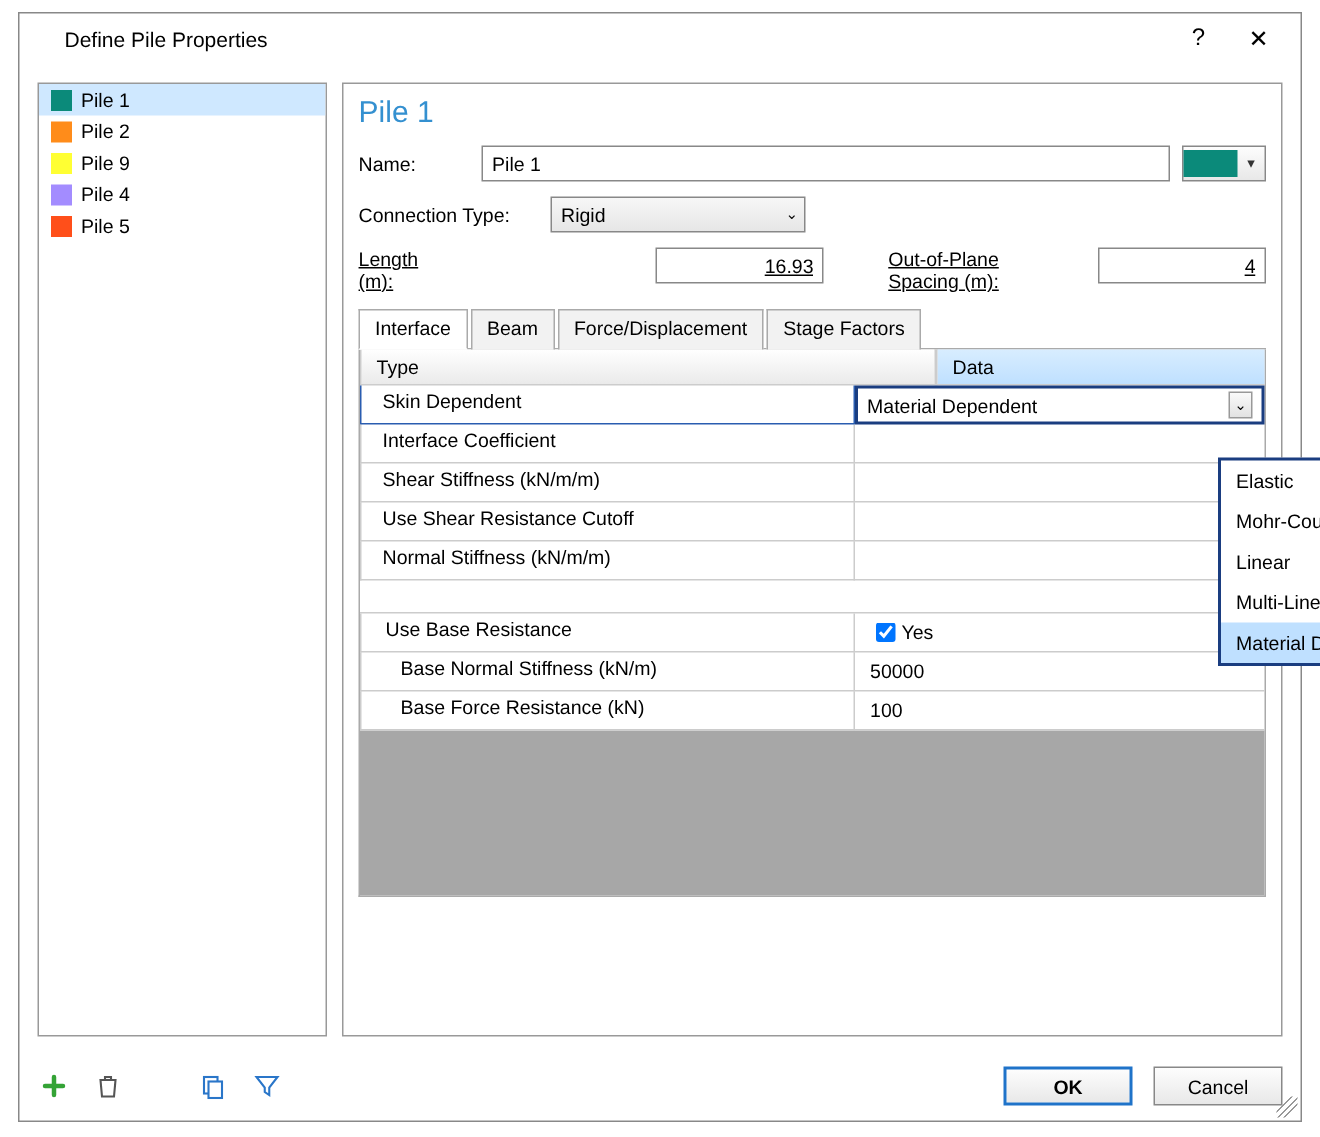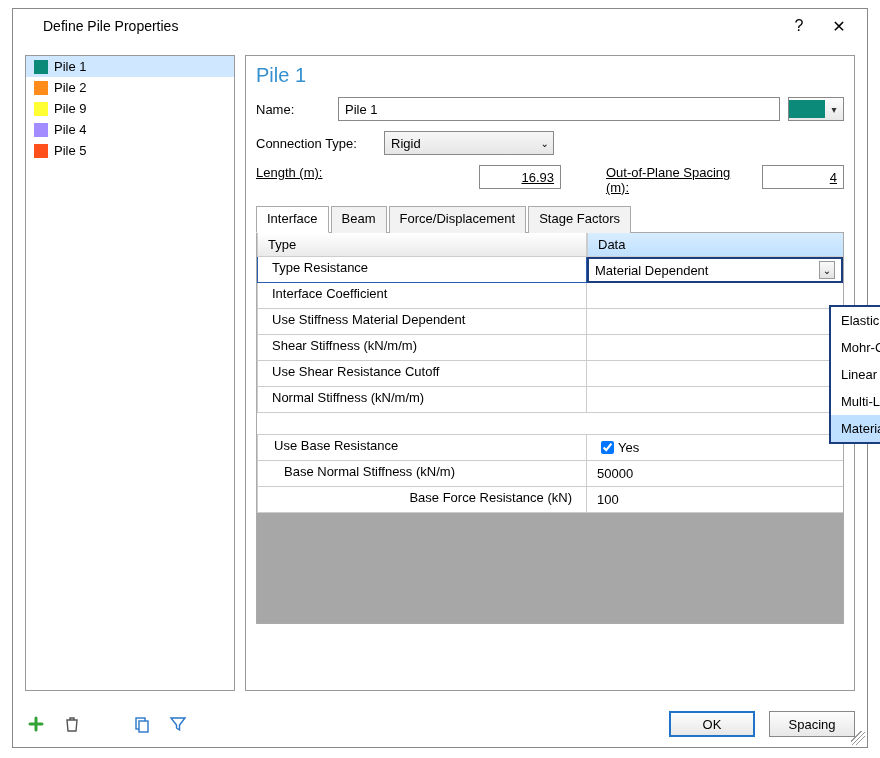--- a/index.html
+++ b/index.html
@@ -80,21 +80,21 @@
   .color-combo .inner { width: 36px; height: 18px; margin-right: 2px; }
   .color-combo .arrow { width: 14px; text-align: center; font-size: 10px; color: #333; }
   .select-like {
     width: 170px; height: 24px; border: 1px solid #888;
     background: linear-gradient(#f7f7f7,#e6e6e6);
     display: flex; align-items: center; justify-content: space-between;
     padding: 0 4px 0 6px;
   }
   .select-like .arrow { font-size: 10px; }
   .len-field, .oop-field {
-    width: 82px; height: 24px; border: 1px solid #888;
+    width: 112px; height: 24px; border: 1px solid #888;
     text-align: right; padding: 0 6px; font: inherit;
   }
   .row2 { display: flex; align-items: flex-start; margin-bottom: 10px; gap: 14px; text-decoration: underline; }
   .row2 .lab1 { width: 80px; }
   .row2 .spacer { flex: 1; }
   
   .tabs {
     display: flex;
     border-bottom: 1px solid #aaa;
     margin-top: 0;
@@ -112,21 +112,21 @@
   .tab.active { background: #fff; border-bottom: 1px solid #fff; }
   
   .grid-wrap { border: 1px solid #aaa; border-top: none; }
   .grid-header { display: flex; }
   .grid-header .h {
     border: 1px solid #ccc;
     border-top: none;
     padding: 4px 10px;
     background: linear-gradient(#fff,#eaeaea);
   }
-  .grid-header .h:first-child { width: 330px; }
+  .grid-header .h:first-child { width: 384px; }
   .grid-header .h:last-child { flex: 1; border-right: none; }
   .grid-row { display: flex; height: 26px; align-items: stretch; }
   .grid-row .c1 { width: 330px; border: 1px solid #ccc; border-top: none; padding: 3px 14px; }
   .grid-row .c2 { flex: 1; border: 1px solid #ccc; border-top: none; border-left: none; border-right: none; padding: 3px 10px; display:flex; align-items:center; }
   .grid-row.skin .c1 { border-color: #2a5db0; border-width: 1px; }
   .grid-row.skin .c2 { border: 2px solid #1a3d80; padding: 0 6px 0 6px; }
   .dropdown-value { flex: 1; }
   .dd-btn {
     width: 16px; height: 18px; border: 1px solid #999;
     background: linear-gradient(#fafafa,#e2e2e2);
@@ -157,21 +157,21 @@
     gap: 14px;
   }
   .footer .spacer { flex: 1; }
   .btn {
     width: 86px; height: 26px;
     border: 1px solid #888;
     background: linear-gradient(#fdfdfd,#e8e8e8);
     font: inherit;
     cursor: default;
   }
-  .btn.primary { border: 2px solid #1f73c9; }
+  .btn.primary { border: 2px solid #1f73c9; font-weight: bold; }
   .icon-btn { width: 22px; height: 22px; display:flex; align-items:center; justify-content:center; }
   .resize-grip {
     position: absolute; right: 2px; bottom: 2px;
     width: 14px; height: 14px;
     background:
       linear-gradient(135deg, transparent 7px, #999 7px, #999 8px, transparent 8px),
       linear-gradient(135deg, transparent 10px, #999 10px, #999 11px, transparent 11px),
       linear-gradient(135deg, transparent 13px, #999 13px, #999 14px, transparent 14px);
   }
   .chk { margin-right: 4px; }
@@ -247,32 +247,28 @@
           <div class="tab">Stage Factors</div>
         </div>
 
       <div class="grid-wrap">
         <div class="grid-header">
           <div class="h">Type</div>
           <div class="h" style="background: linear-gradient(#d8edff,#bfe0ff);">Data</div>
         </div>
         <div id="grid-top">
             <div class="grid-row skin">
-              <div class="c1">Type Resistance</div>
+              <div class="c1">Skin Dependent</div>
               <div class="c2">
                 <span class="dropdown-value">Material Dependent</span>
                 <div class="dd-btn">⌄</div>
               </div>
             </div>
             <div class="grid-row">
               <div class="c1">Interface Coefficient</div>
-              <div class="c2"></div>
-            </div>
-            <div class="grid-row">
-              <div class="c1">Use Stiffness Material Dependent</div>
               <div class="c2"></div>
             </div>
             <div class="grid-row">
               <div class="c1">Shear Stiffness (kN/m/m)</div>
               <div class="c2"></div>
             </div>
             <div class="grid-row">
               <div class="c1">Use Shear Resistance Cutoff</div>
               <div class="c2"></div>
             </div>
@@ -288,21 +284,21 @@
               <div class="c2">
                 <input type="checkbox" class="chk" checked="" style="">
                 <span>Yes</span>
               </div>
             </div>
             <div class="grid-row">
               <div class="c1" style="padding-left: 26px;">Base Normal Stiffness (kN/m)</div>
               <div class="c2">50000</div>
             </div>
             <div class="grid-row">
-              <div class="c1" style="padding-left: 26px; text-align: right;">Base Force Resistance (kN)</div>
+              <div class="c1" style="padding-left: 26px;">Base Force Resistance (kN)</div>
               <div class="c2">100</div>
             </div>
           </div>
         <div class="grid-bottom"></div>
       </div>
 
       <div class="dd-popup" id="dd-popup">
           <div class="opt">Elastic</div>
           <div class="opt">Mohr-Coulomb</div>
           <div class="opt">Linear</div>
@@ -330,17 +326,17 @@
           <rect x="6" y="6" width="9" height="11" stroke="#2a76c9" stroke-width="1.4" fill="#fff"></rect>
         </svg>
     </div>
     <div class="icon-btn">
       <svg width="18" height="18" viewBox="0 0 18 18">
           <path d="M2 3h14l-5.5 7v5l-3-2v-3z" stroke="#2a76c9" stroke-width="1.4" fill="none"></path>
         </svg>
     </div>
     <div class="spacer"></div>
     <button class="btn primary">OK</button>
-    <button class="btn">Spacing</button>
+    <button class="btn">Cancel</button>
   </div>
 
   <div class="resize-grip"></div>
 </div>
 
 </body></html>

